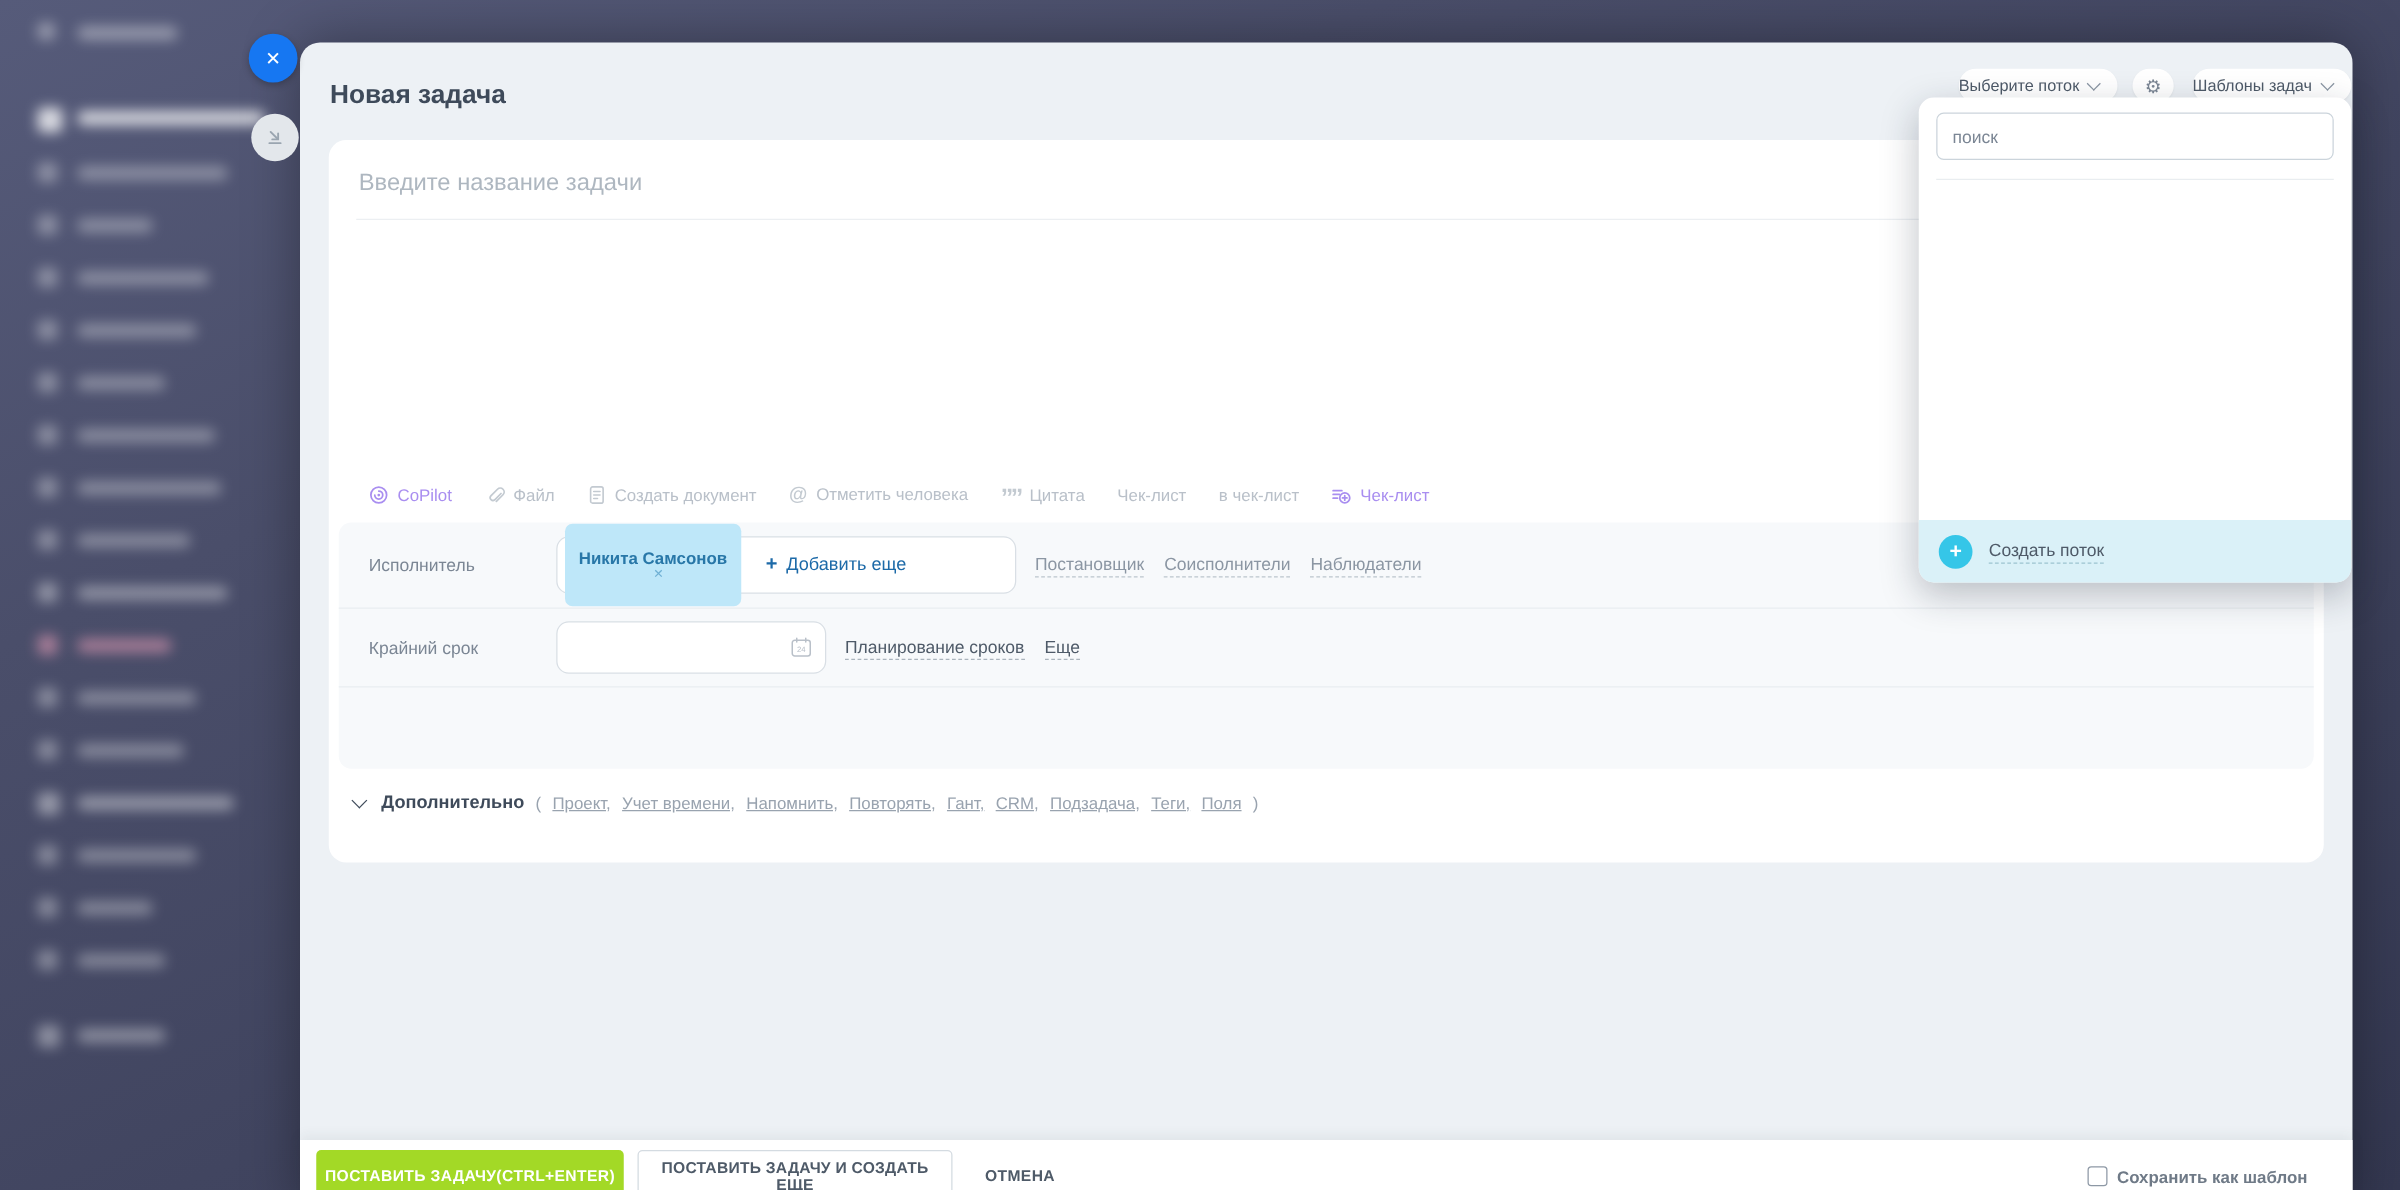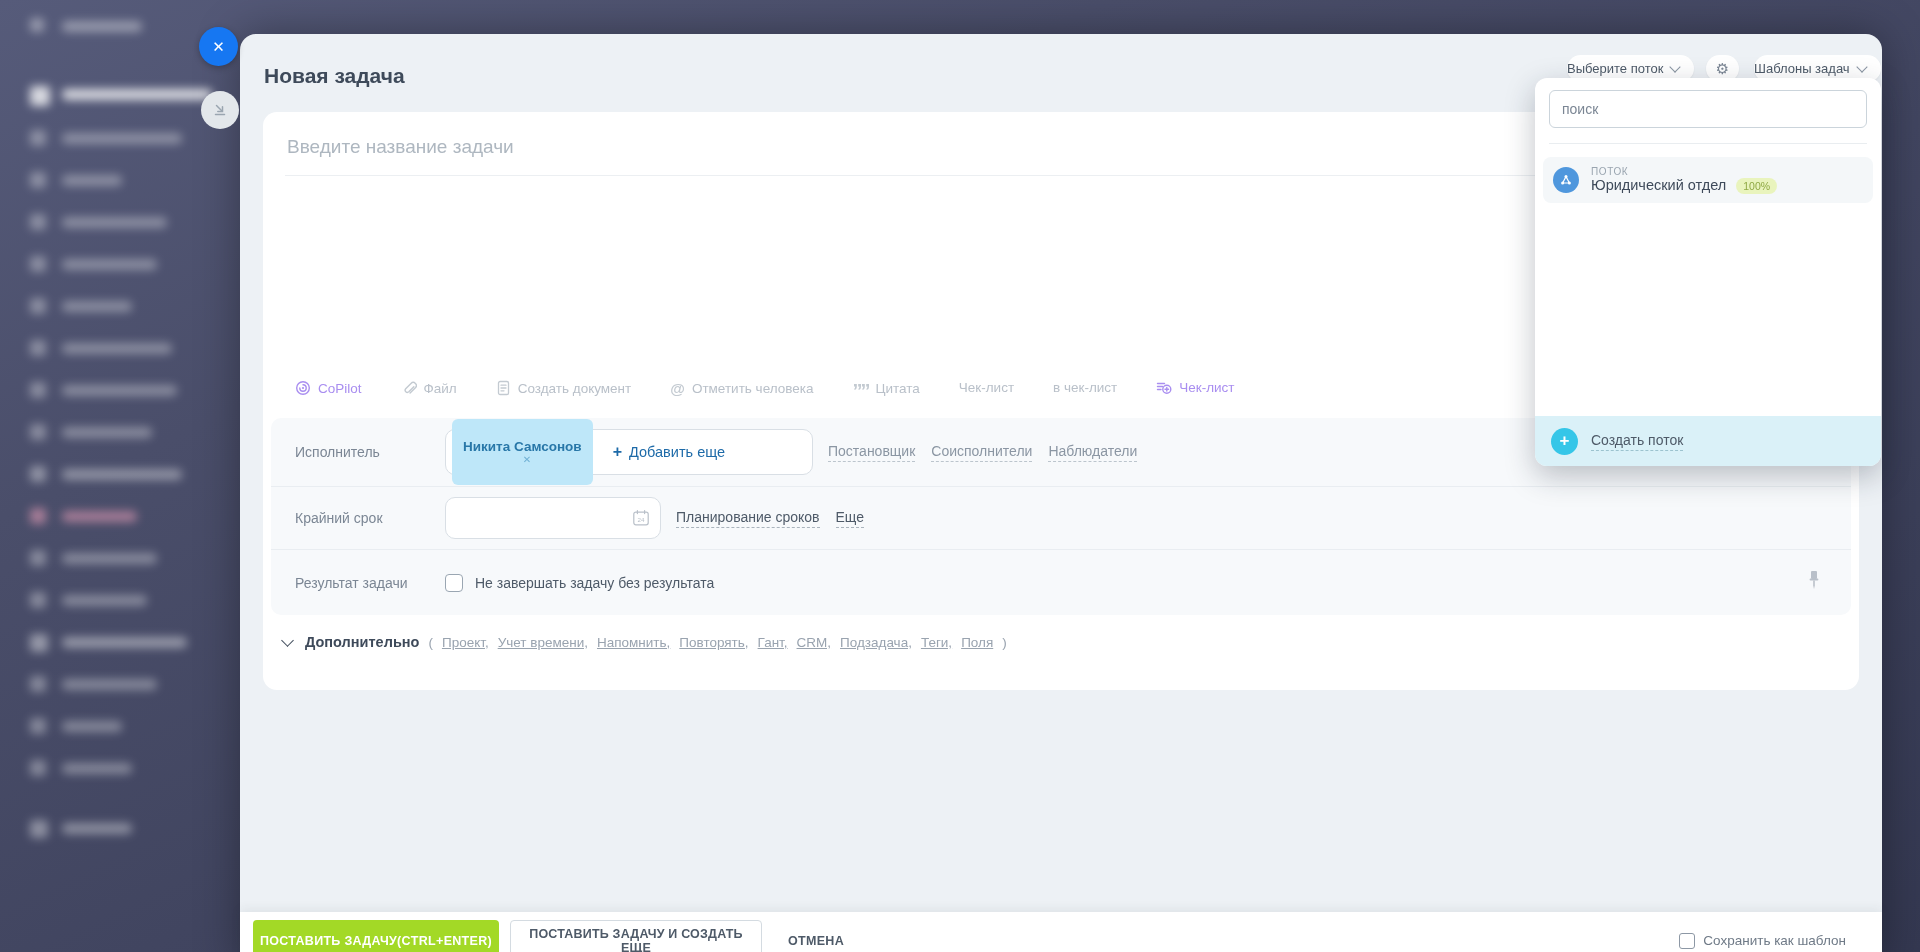--- a/index.html
+++ b/index.html
@@ -40,21 +40,21 @@
     transform:rotate(45deg);margin-left:8px;margin-top:-4px;}
 
   
   .card{position:absolute;left:23px;top:78px;width:1596px;height:578px;background:#fff;border-radius:14px;}
   .title-input{position:absolute;left:22px;top:12px;width:1540px;height:44px;border:none;outline:none;
     font-size:19px;color:#3e4a5a;background:transparent;font-family:inherit;}
   .title-input::placeholder{color:#aeb7c0;}
   .title-divider{position:absolute;left:22px;right:22px;top:63px;height:1px;background:#eceff2;}
   .desc-area{position:absolute;left:22px;top:66px;width:1540px;height:200px;cursor:text;}
 
-  .toolbar{position:absolute;left:32px;top:268px;display:flex;align-items:flex-start;gap:39px;height:24px;}
+  .toolbar{position:absolute;left:32px;top:268px;display:flex;align-items:flex-end;gap:26px;height:24px;}
   .tb-item{display:flex;align-items:center;gap:7px;font-size:13.5px;color:#b9c0c9;cursor:pointer;white-space:nowrap;}
   .tb-item svg{display:block;}
   .tb-purple{color:#a98ef0;}
   .quote-glyph{font-size:20px;font-weight:900;letter-spacing:-2px;line-height:10px;color:#c3cad1;margin-top:6px;}
   .mention-glyph{font-size:15px;color:#c3cad1;font-weight:700;}
 
   .rows-box{position:absolute;left:8px;top:306px;width:1580px;height:197px;background:#f7f9fb;border-radius:10px;}
   .frow{position:absolute;left:0;width:1580px;display:flex;align-items:center;padding-left:24px;box-sizing:border-box;}
   .frow-1{top:0;height:68px;}
   .frow-2{top:69px;height:62px;}
@@ -90,21 +90,21 @@
   .paren{font-size:13.5px;color:#99a3af;}
 
   
   .footer{position:absolute;left:0;bottom:0;width:1642px;height:57px;background:#fff;
     box-shadow:0 -3px 10px rgba(40,50,60,.07);display:flex;align-items:center;padding:0 36px 0 13px;box-sizing:border-box;}
   .btn-primary{width:246px;height:42px;background:#a3d926;border:none;border-radius:4px;color:#fff;
     font-size:12.5px;font-weight:700;letter-spacing:.3px;cursor:pointer;font-family:inherit;}
   .btn-secondary{margin-left:11px;width:252px;height:42px;background:#fff;border:1px solid #d4dbe1;border-radius:4px;
     color:#4e5a68;font-size:12.5px;font-weight:700;letter-spacing:.2px;cursor:pointer;font-family:inherit;}
   .btn-cancel{margin-left:26px;font-size:12.5px;font-weight:700;color:#4e5a68;letter-spacing:.3px;cursor:pointer;}
-  .save-template{margin-left:auto;display:flex;align-items:flex-start;cursor:pointer;}
+  .save-template{margin-left:auto;display:flex;align-items:flex-end;cursor:pointer;font-weight:bold;}
   .cbx-sm{width:16px;height:16px;border:1.5px solid #8d98a5;border-radius:3px;background:#fff;box-sizing:border-box;}
   .save-label{margin-left:8px;font-size:13.5px;color:#6f7a87;}
 
   
   .dropdown{position:absolute;left:1535px;top:78px;width:346px;height:388px;background:#fff;border-radius:12px;
     box-shadow:0 10px 30px rgba(25,35,55,.28);z-index:10;}
   .dd-search{position:absolute;left:14px;top:12px;width:318px;height:38px;border:1px solid #cbd4db;border-radius:6px;
     box-sizing:border-box;padding:0 12px;font-size:14px;color:#3e4a5a;outline:none;font-family:inherit;}
   .dd-search::placeholder{color:#7b8694;}
   .dd-divider{position:absolute;left:14px;right:14px;top:65px;height:1px;background:#e9edf0;}
@@ -313,30 +313,20 @@
               <text x="9" y="12.6" text-anchor="middle" font-size="6.2" fill="#b9c0c9" stroke="none" font-family="Liberation Sans, sans-serif">24</text>
             </svg>
           </div>
           <div class="link-group">
             <span class="dash-link dash-dark">Планирование сроков</span>
             <span class="dash-link dash-dark">Еще</span>
           </div>
         </div>
         <div class="frow-div" style="top:131px;"></div>
 
-        <div class="frow frow-3">
-          <div class="flabel">Результат задачи</div>
-          <div class="cbx"></div>
-          <div class="cbx-label">Не завершать задачу без результата</div>
-          <svg class="pin" width="14" height="22" viewBox="0 0 14 22" fill="#b9c0c9">
-            <rect x="4" y="1" width="6" height="8" rx="1"></rect>
-            <rect x="2.6" y="8.6" width="8.8" height="1.8" rx="0.9"></rect>
-            <path d="M6.2 10.4h1.6v5.2L7 19l-0.8-3.4z"></path>
-          </svg>
-        </div>
       </div>
 
       <div class="additional">
         <span class="add-chev"></span>
         <span class="additional-label">Дополнительно</span>
         <span class="paren">(</span>
         <span class="opt">Проект,</span>
         <span class="opt">Учет времени,</span>
         <span class="opt">Напомнить,</span>
         <span class="opt">Повторять,</span>
@@ -356,37 +346,20 @@
       <div class="save-template">
         <div class="cbx-sm"></div>
         <span class="save-label">Сохранить как шаблон</span>
       </div>
     </div>
   </div>
 
   <div class="dropdown">
     <input class="dd-search" type="text" placeholder="поиск" style="">
     <div class="dd-divider"></div>
-    <div class="dd-item">
-      <div class="flow-ico">
-        <svg width="16" height="16" viewBox="0 0 16 16" fill="none" stroke="#fff" stroke-width="1.2">
-          <path d="M8 4.6L4.6 11M8 4.6L11.4 11M4.6 11h6.8"></path>
-          <circle cx="8" cy="4.6" r="1.5" fill="#fff" stroke="none"></circle>
-          <circle cx="4.6" cy="11" r="1.5" fill="#fff" stroke="none"></circle>
-          <circle cx="11.4" cy="11" r="1.5" fill="#fff" stroke="none"></circle>
-        </svg>
-      </div>
-      <div class="dd-texts">
-        <span class="dd-type">ПОТОК</span>
-        <span class="dd-name-row">
-          <span class="dd-name">Юридический отдел</span>
-          <span class="dd-badge">100%</span>
-        </span>
-      </div>
-    </div>
     <div class="dd-create">
       <div class="plus-circle">
         <span>+</span>
       </div>
       <span class="create-label">Создать поток</span>
     </div>
   </div>
 
 </div>
 

